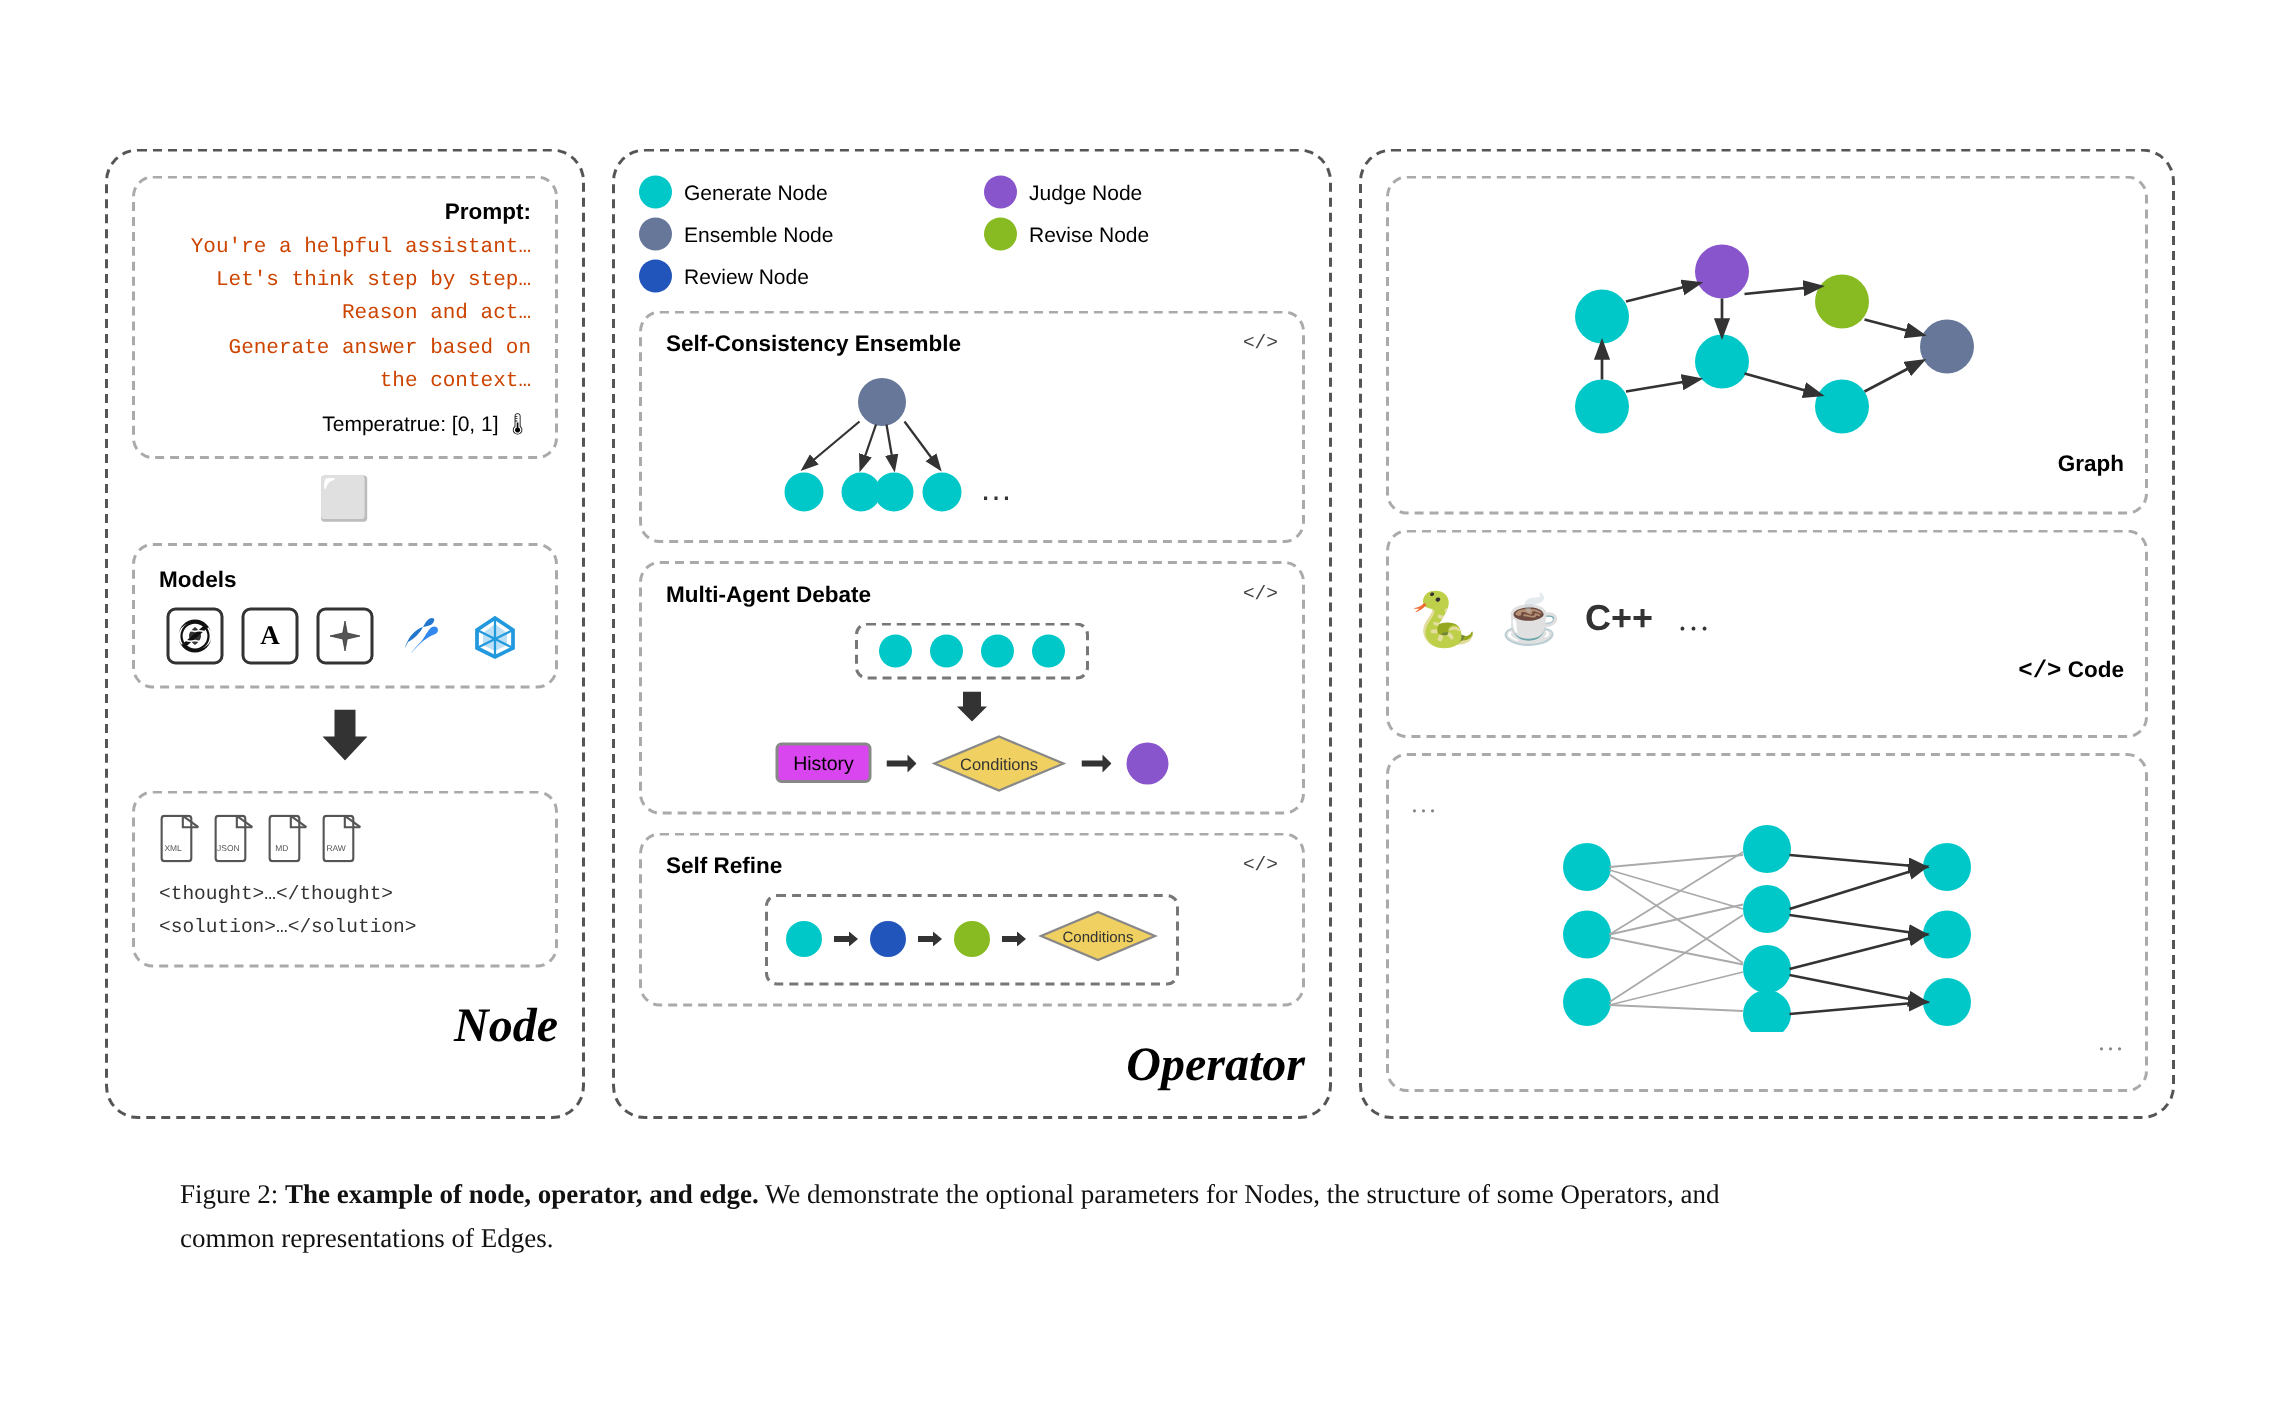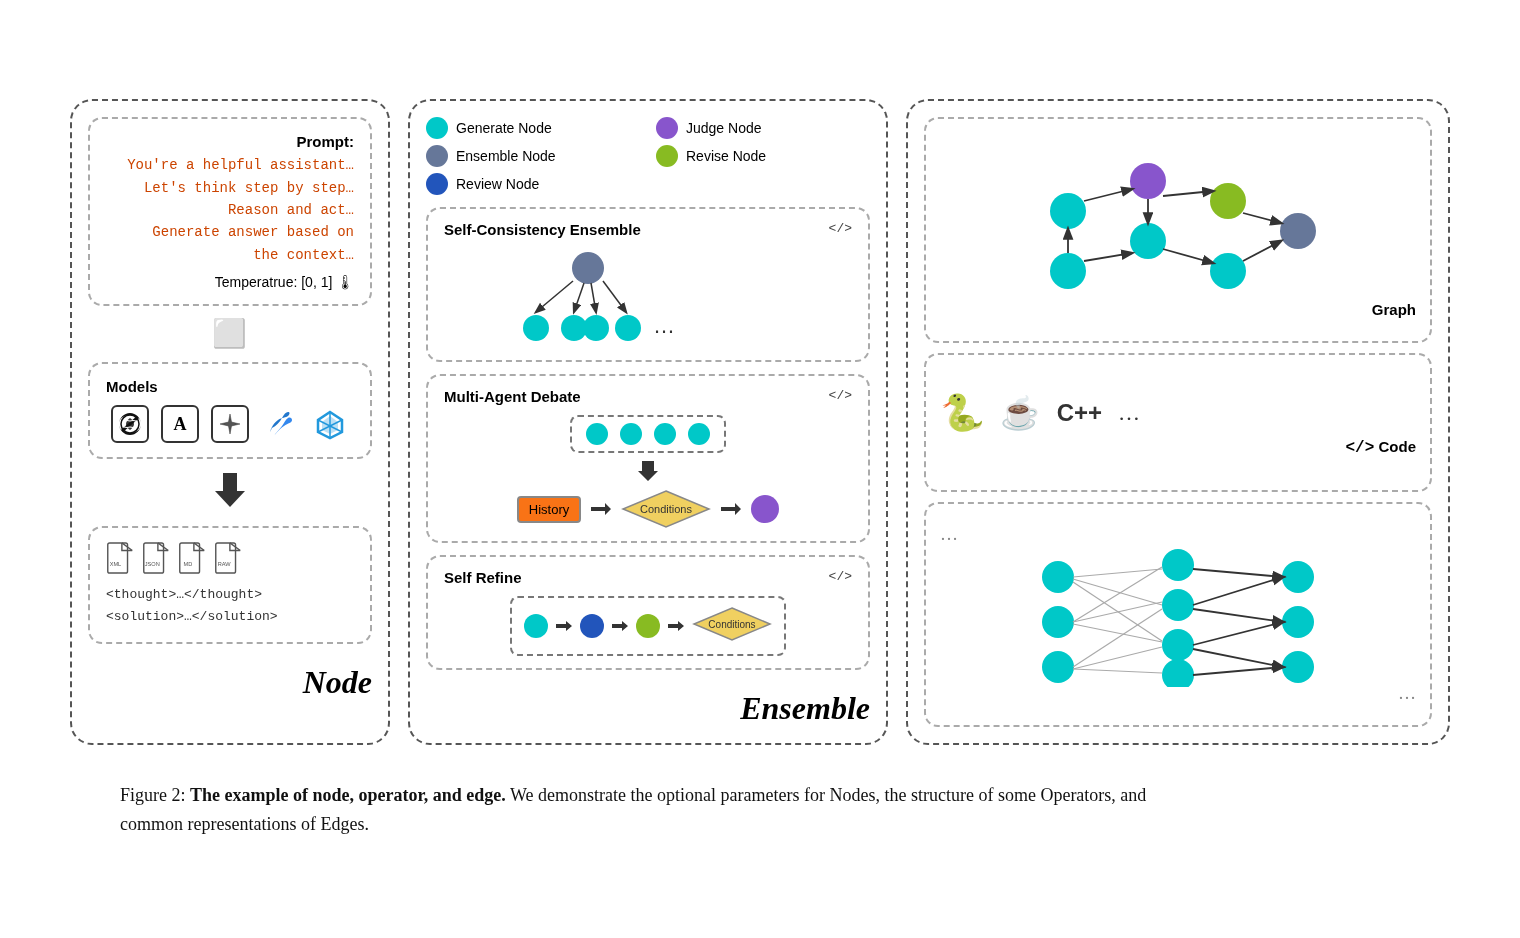--- a/index.html
+++ b/index.html
@@ -469,21 +469,21 @@
           <div style="width:22px;height:22px;border-radius:50%;background:#00c8c8;"></div>
           <div style="width:22px;height:22px;border-radius:50%;background:#00c8c8;"></div>
           <div style="width:22px;height:22px;border-radius:50%;background:#00c8c8;"></div>
         </div>
 
         <svg width="20" height="20" viewBox="0 0 20 20">
           <polygon points="4,0 16,0 16,10 20,10 10,20 0,10 4,10" fill="#333"></polygon>
         </svg>
 
         <div style="display:flex;align-items:center;gap:10px;">
-          <div style="border:2px solid #888;background:#f97316;border-radius:4px;padding:4px 10px;font-size:13px;font-family:Arial;">History</div>
+          <div style="border:2px solid #888;background:#d946ef;border-radius:4px;padding:4px 10px;font-size:13px;font-family:Arial;">History</div>
 
           <svg width="20" height="12" viewBox="0 0 20 12">
             <polygon points="0,4 14,4 14,0 20,6 14,12 14,8 0,8" fill="#333"></polygon>
           </svg>
 
           <div style="position:relative;width:90px;height:40px;">
             <svg width="90" height="40" viewBox="0 0 90 40">
               <polygon points="45,2 88,20 45,38 2,20" fill="#f0d060" stroke="#888" stroke-width="1.5"></polygon>
               <text x="45" y="24" text-anchor="middle" font-size="11" font-family="Arial" fill="#333">Conditions</text>
             </svg>
@@ -523,21 +523,21 @@
           <div style="position:relative;">
             <svg width="80" height="36" viewBox="0 0 80 36">
               <polygon points="40,2 78,18 40,34 2,18" fill="#f0d060" stroke="#888" stroke-width="1.5"></polygon>
               <text x="40" y="22" text-anchor="middle" font-size="10" font-family="Arial" fill="#333">Conditions</text>
             </svg>
           </div>
         </div>
       </div>
     </div>
 
-    <div class="panel-label">Ensemble</div>
+    <div class="panel-label">Operator</div>
   </div>
 
   <div class="panel edge-panel">
 
     <div class="edge-subpanel" style="flex:1.4;">
       <svg width="100%" height="160" viewBox="0 0 340 160" class="graph-svg">
         <defs>
           <marker id="garr" markerWidth="8" markerHeight="8" refX="6" refY="3" orient="auto">
             <path d="M0,0 L0,6 L8,3 z" fill="#333"></path>
           </marker>

